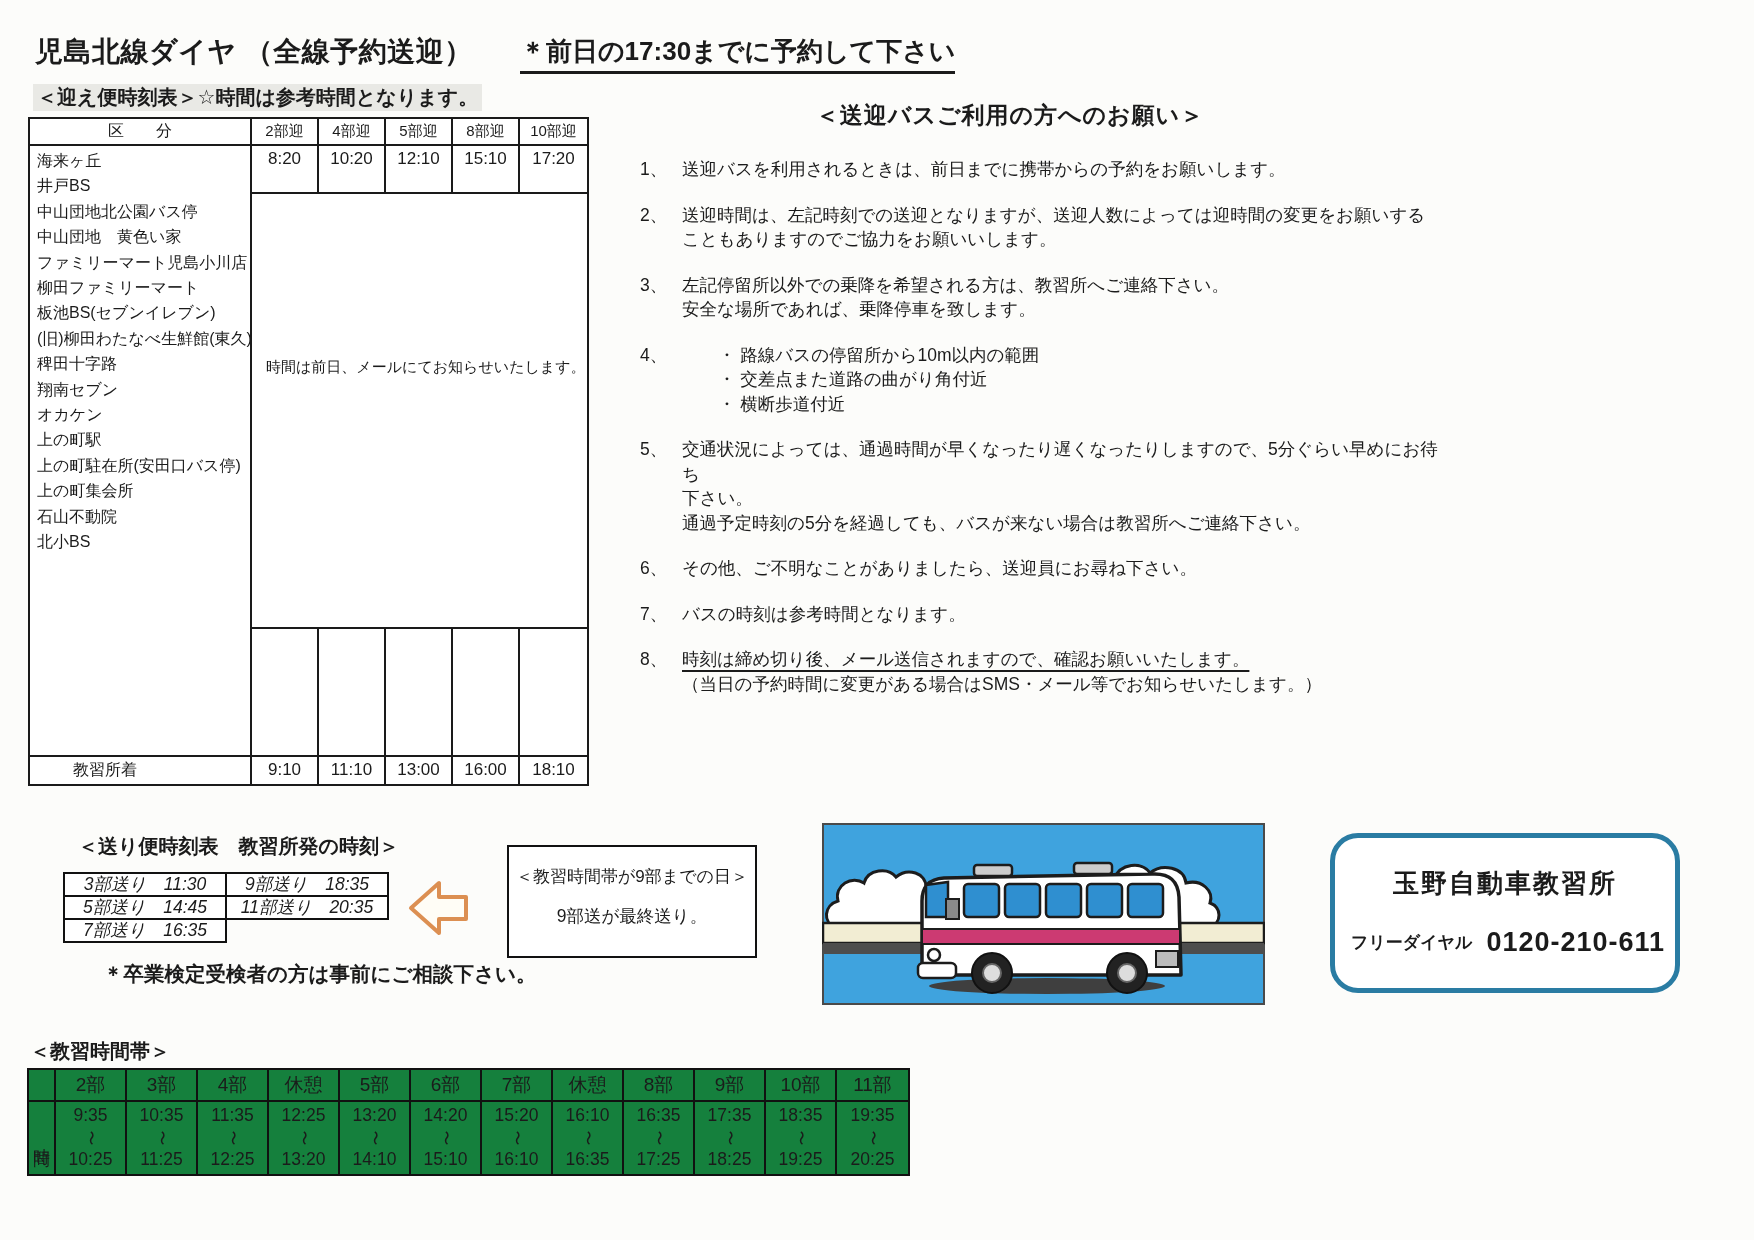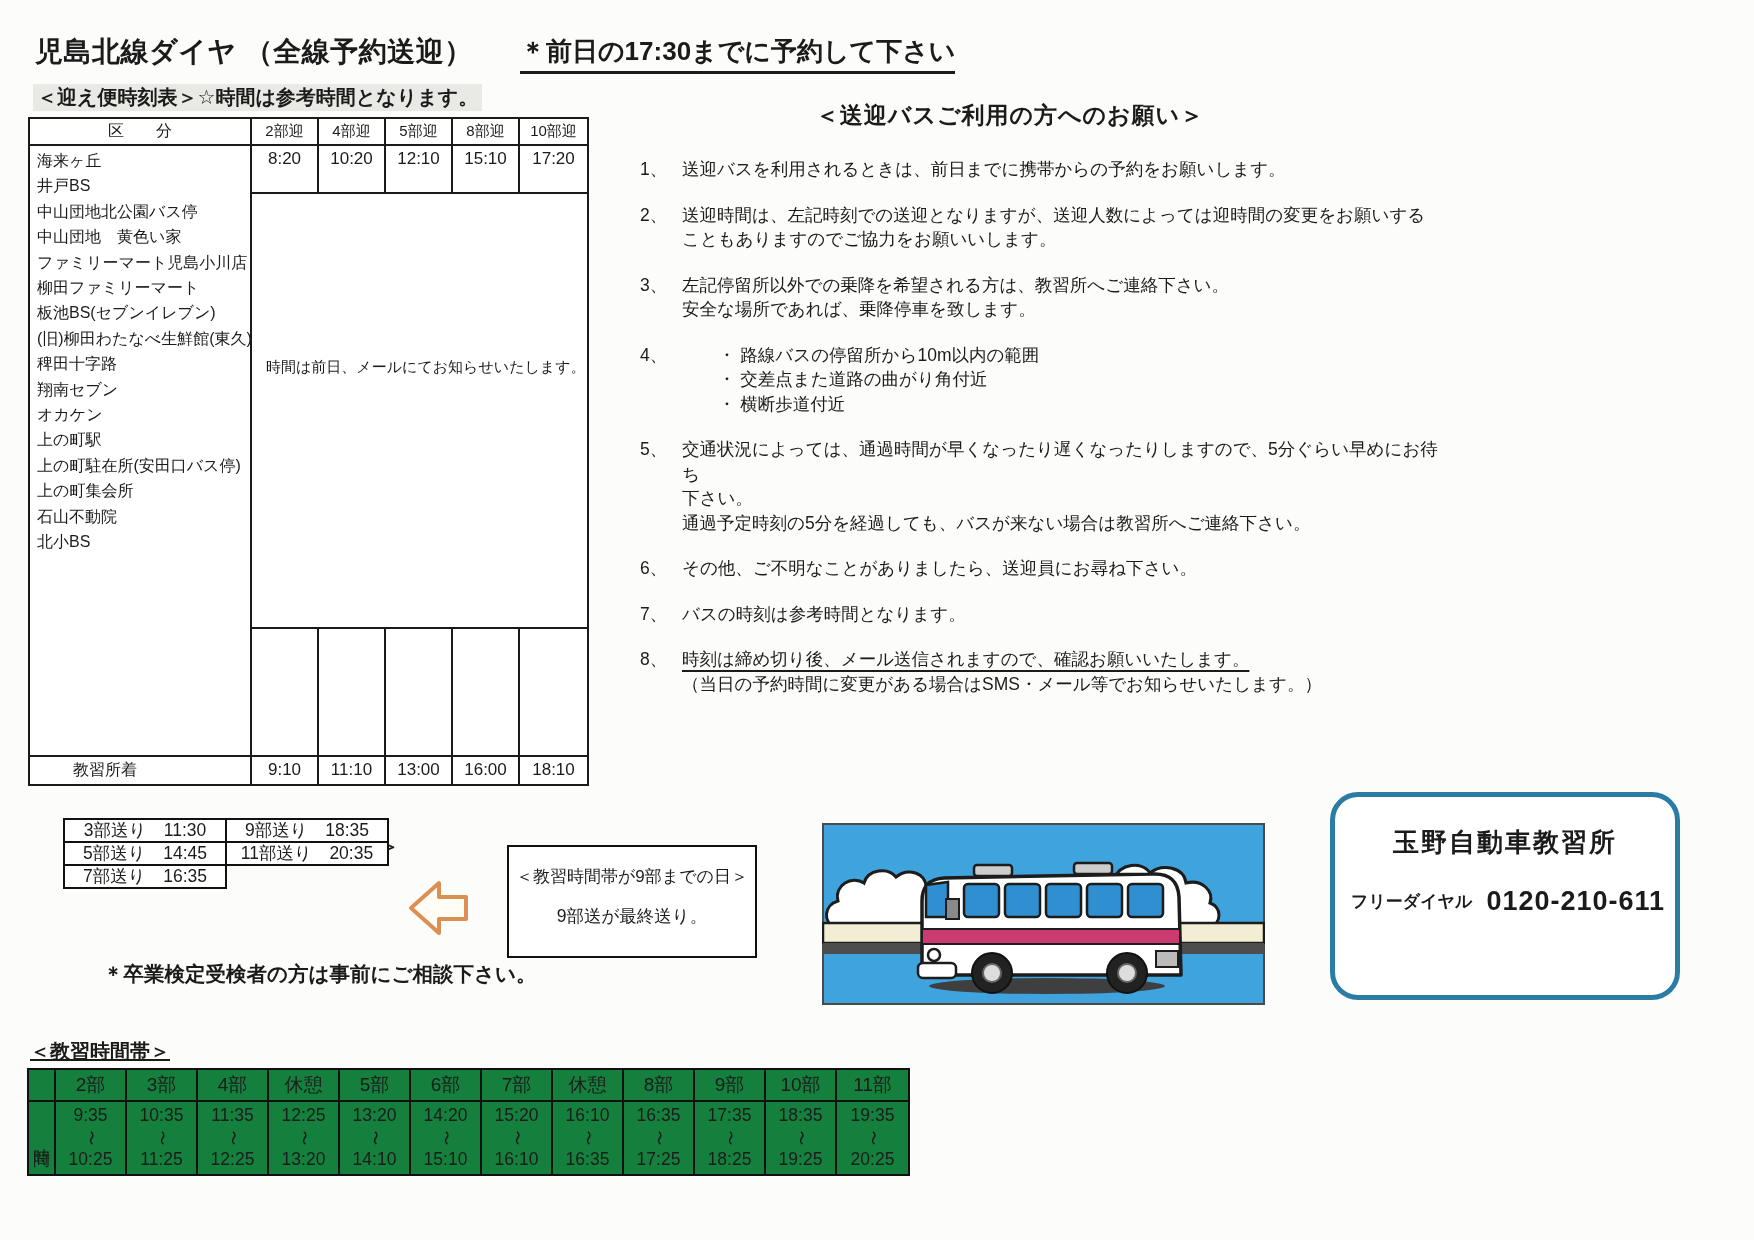--- a/index.html
+++ b/index.html
@@ -49,46 +49,46 @@
   #notice{left:640px;top:100px;width:800px;}
   #notice-title{width:740px;text-align:center;font-size:23px;font-weight:bold;
     letter-spacing:1px;margin-bottom:26px;}
   .n-item{display:flex;margin-bottom:21px;font-size:17.5px;line-height:24.5px;}
   .n-num{width:42px;flex:none;}
   .n-bullet{padding-left:36px;}
   .n-underline{text-decoration:underline;text-underline-offset:5px;text-decoration-thickness:1.5px;}
 
   
   #dropoff-title{left:78px;top:833px;font-size:20px;font-weight:bold;}
-  #dropoff-table{left:63px;top:818px;}
+  #dropoff-table{left:63px;top:872px;font-style:italic;}
   .d-row{display:flex;}
   .d-cell{width:164px;height:25px;box-sizing:border-box;border:2px solid #111;
     text-align:center;font-size:17.5px;line-height:21px;background:#fff;}
   .d-row + .d-row .d-cell{margin-top:-2px;}
   .d-cell + .d-cell{margin-left:-2px;}
   #arrow{left:408px;top:876px;}
   #note-box{left:507px;top:845px;width:250px;height:113px;box-sizing:border-box;
     border:2px solid #111;text-align:center;background:#fff;}
   .nb1{margin-top:18px;font-size:17px;}
   .nb2{margin-top:16px;font-size:17.5px;}
   #exam-note{left:103px;top:960px;font-size:20.5px;font-weight:bold;}
 
   
-  #phone-box{left:1330px;top:792px;width:350px;height:208px;box-sizing:border-box;
+  #phone-box{left:1330px;top:833px;width:350px;height:160px;box-sizing:border-box;
     border:5px solid #2a7ca3;border-radius:28px;background:#fff;}
   .school-name{margin-top:28px;text-align:center;font-size:26px;font-weight:bold;letter-spacing:2px;}
   .phone-row{margin-top:26px;padding-left:16px;display:flex;align-items:center;}
   .phone-label{font-size:17px;font-weight:bold;}
   .phone-number{font-size:27px;font-weight:bold;margin-left:14px;letter-spacing:1px;text-align:right;}
 
   
   #bus{left:822px;top:823px;}
 
   
-  #schedule-title{left:30px;top:1038px;font-size:20px;font-weight:bold;text-decoration:underline;}
+  #schedule-title{left:30px;top:1038px;font-size:20px;font-weight:bold;}
   #schedule-table{left:27px;top:1068px;display:flex;border:2.5px solid #111;background:#15803d;}
   .s-labelcol{width:27px;box-sizing:border-box;border-right:2px solid #111;
     display:flex;flex-direction:column;}
   .s-labelcorner{height:32px;box-sizing:border-box;border-bottom:2.5px solid #111;}
   .s-labelbody{flex:1;display:flex;align-items:center;justify-content:center;}
   .s-rowlabel{writing-mode:vertical-rl;text-orientation:upright;font-size:17px;letter-spacing:3px;}
   .s-col{width:71px;box-sizing:border-box;border-right:2px solid #111;
     display:flex;flex-direction:column;}
   .s-col:last-child{border-right:none;}
   .s-head{height:32px;box-sizing:border-box;border-bottom:2.5px solid #111;

